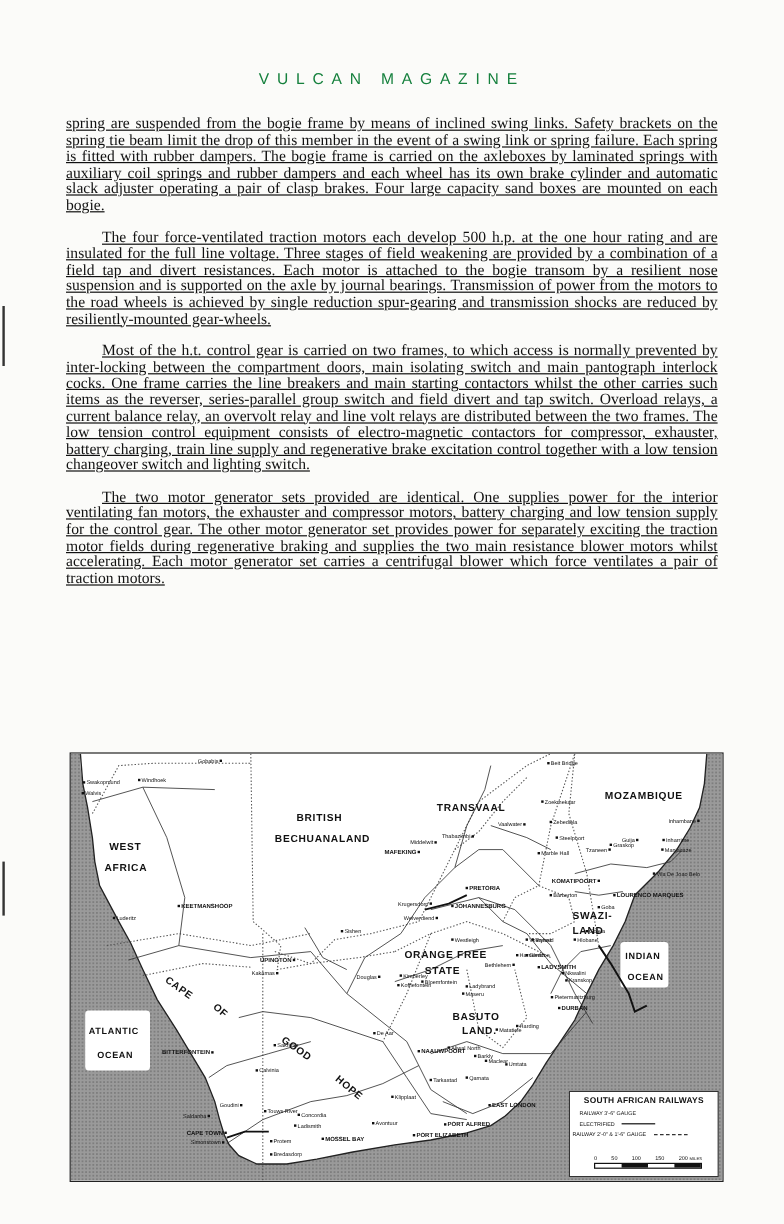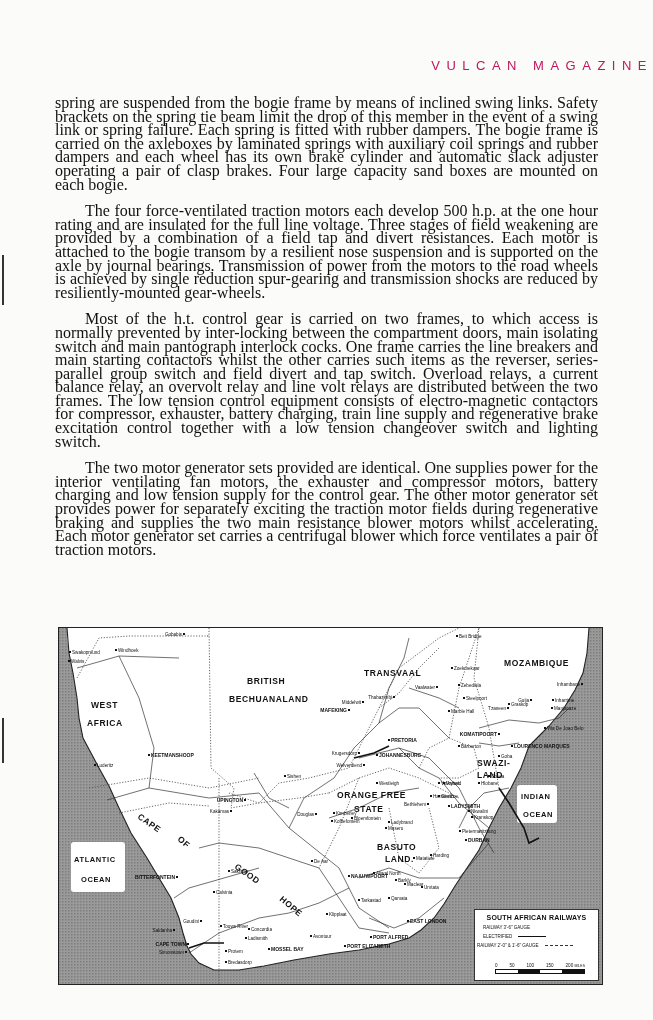--- a/index.html
+++ b/index.html
@@ -1,26 +1,26 @@
 <!DOCTYPE html>
 <html><head>
 <meta charset="utf-8">
 <style>
   html, body { margin: 0; padding: 0; }
   body {
     width: 653px; height: 1020px; background: #fbfbf9; position: relative; overflow: hidden;
     font-family: "Liberation Serif", serif; color: #111;
   }
   .header {
-    position: absolute; top: 58px; left: 0; width: 653px; text-align: right;
-    font-family: "Liberation Sans", sans-serif; font-size: 13px; letter-spacing: 6.5px; color: #be185d;
+    position: absolute; top: 58px; left: 0; width: 653px; text-align: center;
+    font-family: "Liberation Sans", sans-serif; font-size: 13px; letter-spacing: 6.5px; color: #15803d;
   }
   .body-text {
     position: absolute; left: 55px; width: 543px; top: 96px;
-    font-size: 16px; line-height: 13.6px; text-align: justify;
+    font-size: 13px; line-height: 13.6px; text-align: justify; text-decoration: underline;
   }
   .body-text p { margin: 0 0 13px 0; text-indent: 0; }
   .body-text p.indent { text-indent: 30px; }
   .map-wrap {
     position: absolute; left: 58px; top: 627px; width: 543px; height: 356px;
     border: 1.5px solid #222; background: #fff; overflow: hidden;
   }
   .map-wrap svg { position: absolute; left: 0; top: 0; }
   .lbl { font-family: "Liberation Sans", sans-serif; fill: #111; }
   .lbl-big { font-size: 8.5px; font-weight: bold; letter-spacing: 0.6px; }

